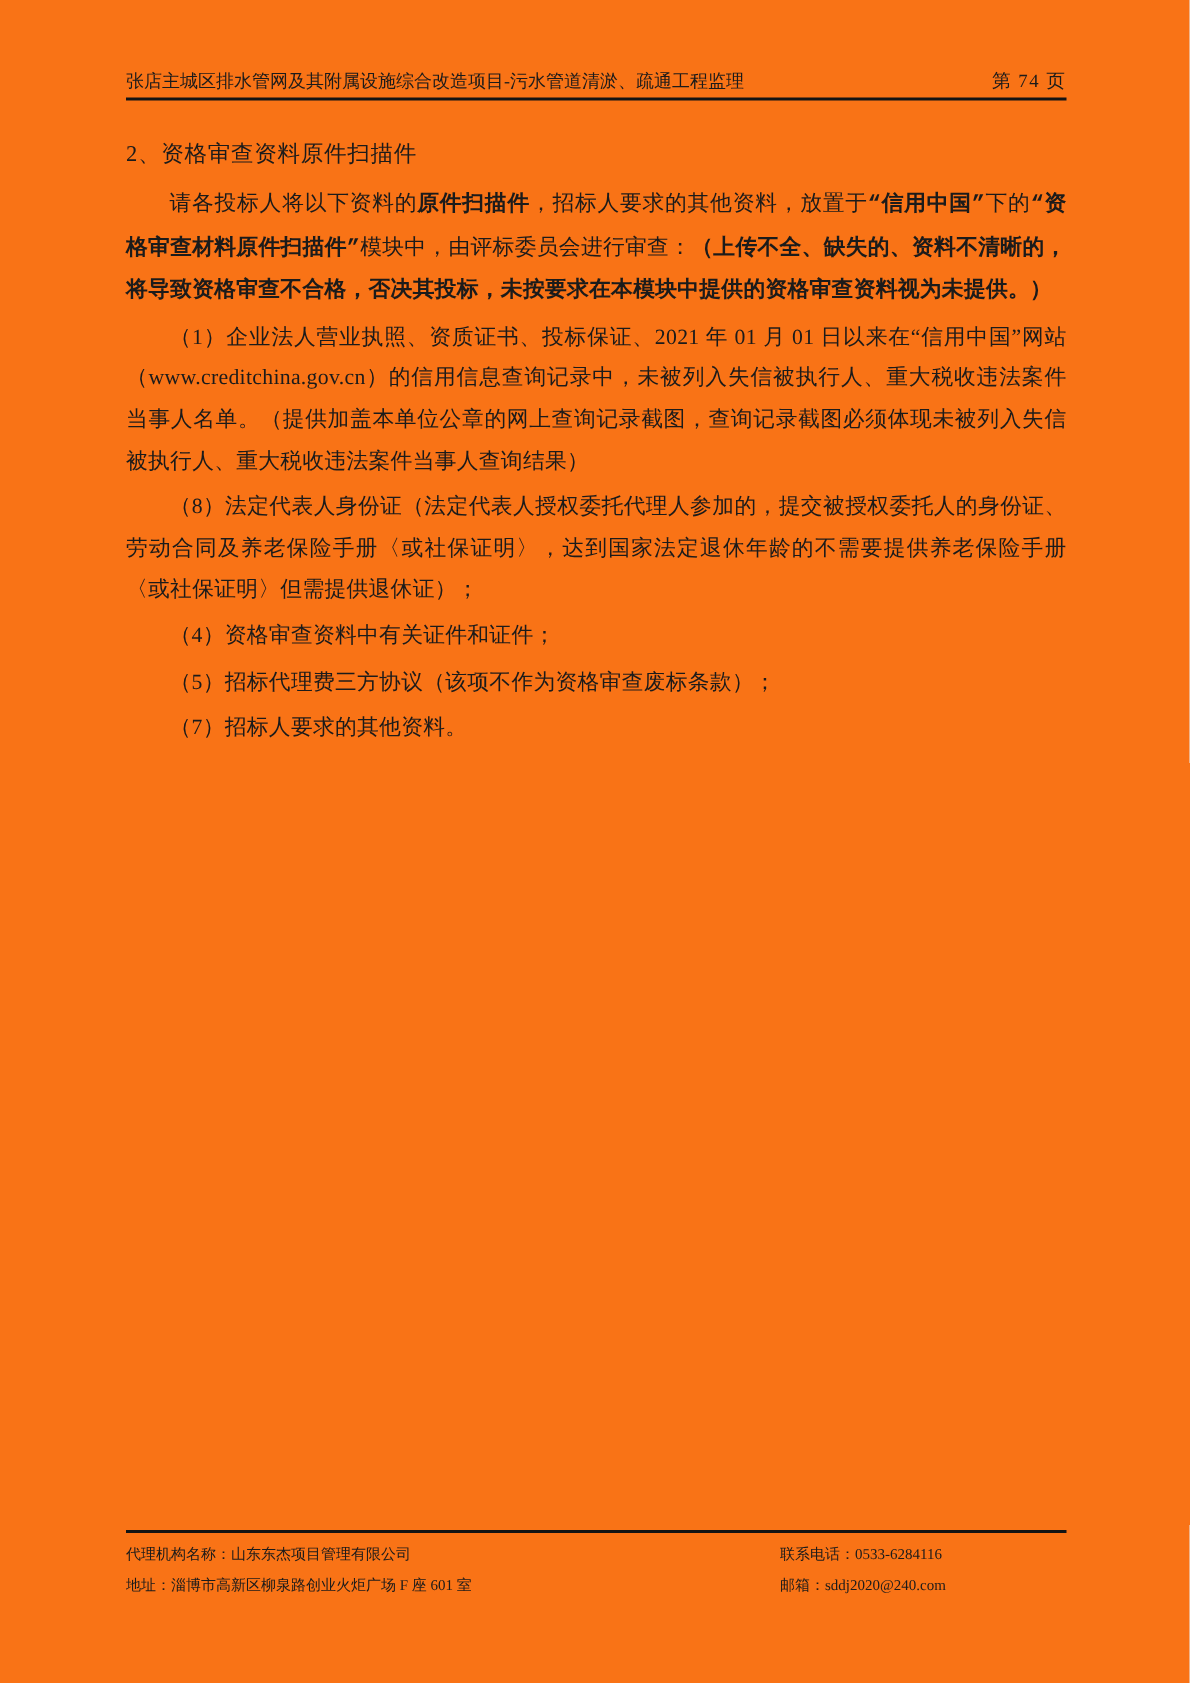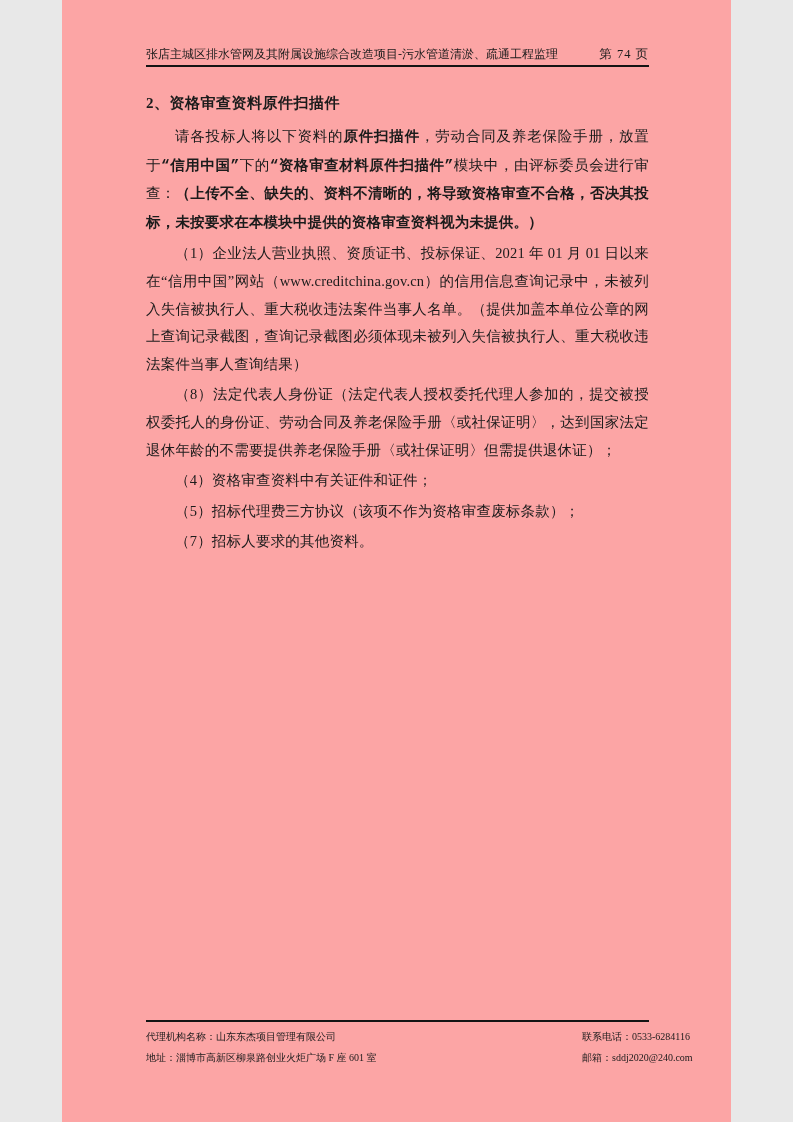--- a/index.html
+++ b/index.html
@@ -1,22 +1,22 @@
 <!DOCTYPE html>
 <html><head>
 <meta charset="utf-8">
 <style>
   * { margin: 0; padding: 0; box-sizing: border-box; }
   html, body { background: #e8e8e8; }
   .page {
     position: relative;
-    width: 669px;
+    width: 793px;
     height: 1122px;
     margin: 0 auto;
-    background: #fca5a5;
+    background: #f97316;
     color: #1b1b1b;
     font-family: "Liberation Serif", "DejaVu Serif", serif;
     overflow: hidden;
   }
   
   .header {
     position: absolute;
     left: 84px;
     right: 82px;
     top: 46px;
@@ -32,21 +32,21 @@
   .header .page-num { font-size: 12.5px; letter-spacing: 1px; }
   
   .content {
     position: absolute;
     left: 84px;
     right: 82px;
     top: 90px;
   }
   .section-heading {
     font-size: 15px;
-    font-weight: 700;
+    font-weight: 400;
     line-height: 22px;
     margin: 2px 0 9px 0;
     letter-spacing: 0.5px;
   }
   .para {
     font-size: 14.5px;
     line-height: 27.6px;
     text-align: justify;
     text-indent: 2em;
     margin: 0 0 3px 0;
@@ -76,21 +76,21 @@
 <div class="page">
 
   <div class="header">
     <span>张店主城区排水管网及其附属设施综合改造项目-污水管道清淤、疏通工程监理</span>
     <span class="page-num">第 74 页</span>
   </div>
 
   <div class="content">
     <div class="section-heading">2、资格审查资料原件扫描件</div>
 
-    <p class="para"><span>请各投标人将以下资料的</span><span class="b">原件扫描件</span><span>，劳动合同及养老保险手册，放置于</span><span class="b">“信用中国”</span><span>下的</span><span class="b">“资格审查材料原件扫描件”</span><span>模块中，由评标委员会进行审查：</span><span class="b">（上传不全、缺失的、资料不清晰的，将导致资格审查不合格，否决其投标，未按要求在本模块中提供的资格审查资料视为未提供。）</span></p>
+    <p class="para"><span>请各投标人将以下资料的</span><span class="b">原件扫描件</span><span>，招标人要求的其他资料，放置于</span><span class="b">“信用中国”</span><span>下的</span><span class="b">“资格审查材料原件扫描件”</span><span>模块中，由评标委员会进行审查：</span><span class="b">（上传不全、缺失的、资料不清晰的，将导致资格审查不合格，否决其投标，未按要求在本模块中提供的资格审查资料视为未提供。）</span></p>
 
     <p class="para">（1）企业法人营业执照、资质证书、投标保证、2021 年 01 月 01 日以来在“信用中国”网站（www.creditchina.gov.cn）的信用信息查询记录中，未被列入失信被执行人、重大税收违法案件当事人名单。（提供加盖本单位公章的网上查询记录截图，查询记录截图必须体现未被列入失信被执行人、重大税收违法案件当事人查询结果）</p>
     <p class="para">（8）法定代表人身份证（法定代表人授权委托代理人参加的，提交被授权委托人的身份证、劳动合同及养老保险手册〈或社保证明〉，达到国家法定退休年龄的不需要提供养老保险手册〈或社保证明〉但需提供退休证）；</p>
     <p class="para">（4）资格审查资料中有关证件和证件；</p>
     <p class="para">（5）招标代理费三方协议（该项不作为资格审查废标条款）；</p>
     <p class="para">（7）招标人要求的其他资料。</p>
   </div>
 
   <div class="footer">
     <div class="frow">

